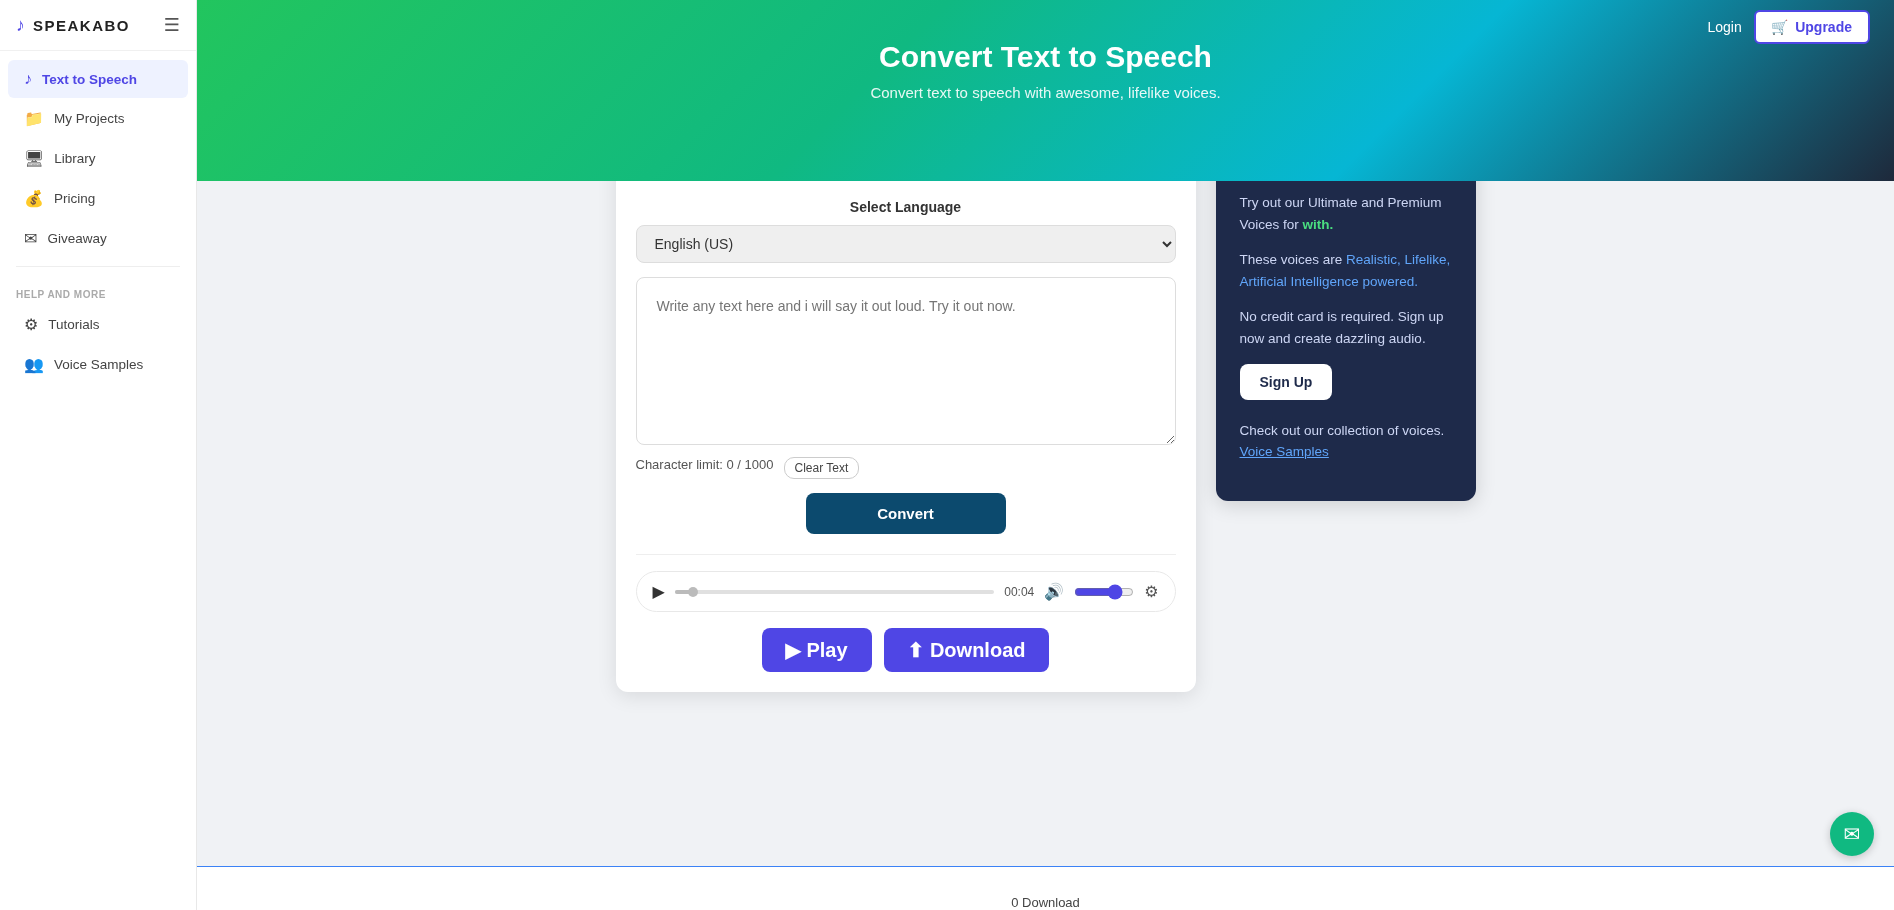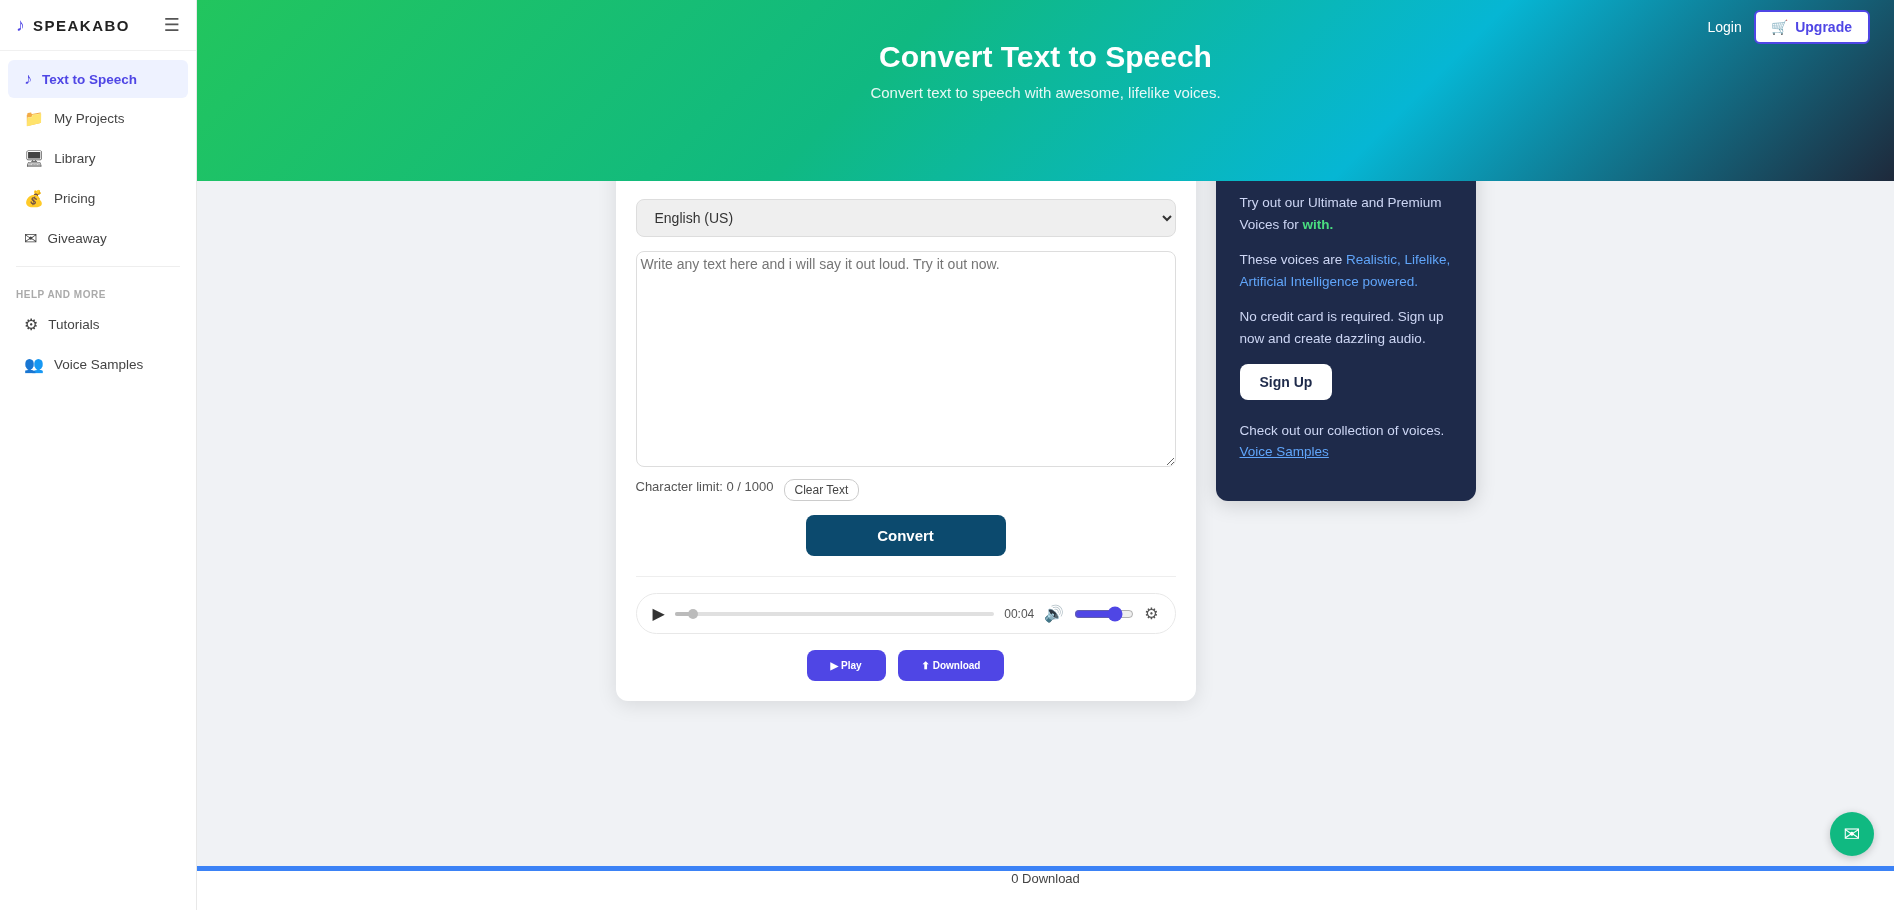--- a/index.html
+++ b/index.html
@@ -177,24 +177,24 @@
       border: 1px solid #ddd;
       border-radius: 8px;
       font-size: 14px;
       color: #333;
       appearance: auto;
       margin-bottom: 14px;
       cursor: pointer;
     }
     #text-area {
       width: 100%;
-      height: 216px;
+      height: 168px;
       border: 1px solid #ddd;
       border-radius: 8px;
-      padding: 4px;
+      padding: 20px;
       font-size: 14px;
       color: #999;
       resize: vertical;
       outline: none;
       font-family: inherit;
     }
     #char-limit-row {
       display: flex;
       align-items: flex-start;
       gap: 10px;
@@ -277,21 +277,21 @@
 
     
     #action-buttons {
       display: flex;
       gap: 12px;
       justify-content: center;
     }
     .action-btn {
       padding: 10px 24px;
       border-radius: 8px;
-      font-size: 10px;
+      font-size: 20px;
       font-weight: 600;
       cursor: pointer;
       display: flex;
       align-items: center;
       gap: 6px;
       border: none;
     }
     #play-btn-main { background: #4f46e5; color: #fff; }
     #download-btn { background: #4f46e5; color: #fff; }
 
@@ -327,24 +327,24 @@
       font-size: 13.5px;
     }
 
     
     #bottom-bar {
       position: fixed;
       bottom: 0;
       left: 197px;
       right: 0;
       background: #fff;
-      border-top: 5px solid #3b82f6;
+      border-top: 1px solid #3b82f6;
       height: 44px;
       display: flex;
-      align-items: flex-start;
+      align-items: flex-end;
       justify-content: center;
       font-size: 13px;
       color: #444;
       gap: 8px;
     }
 
     
     #chat-bubble {
       position: fixed;
       bottom: 54px;
@@ -437,20 +437,21 @@
           <span class="tab-icon">▶</span>
           <span>Premium</span>
         </div>
         <div class="tab active">
           <span class="tab-icon">💡</span>
           <span>Free</span>
         </div>
       </div>
 
       <div id="converter-body">
+        <div id="lang-label">Select Language</div>
         <select id="lang-select">
           <option>English (US)</option>
           <option>English (UK)</option>
           <option>Spanish</option>
           <option>French</option>
           <option>German</option>
           <option>Japanese</option>
         </select>
 
         <textarea id="text-area" placeholder="Write any text here and i will say it out loud. Try it out now." style=""></textarea>

